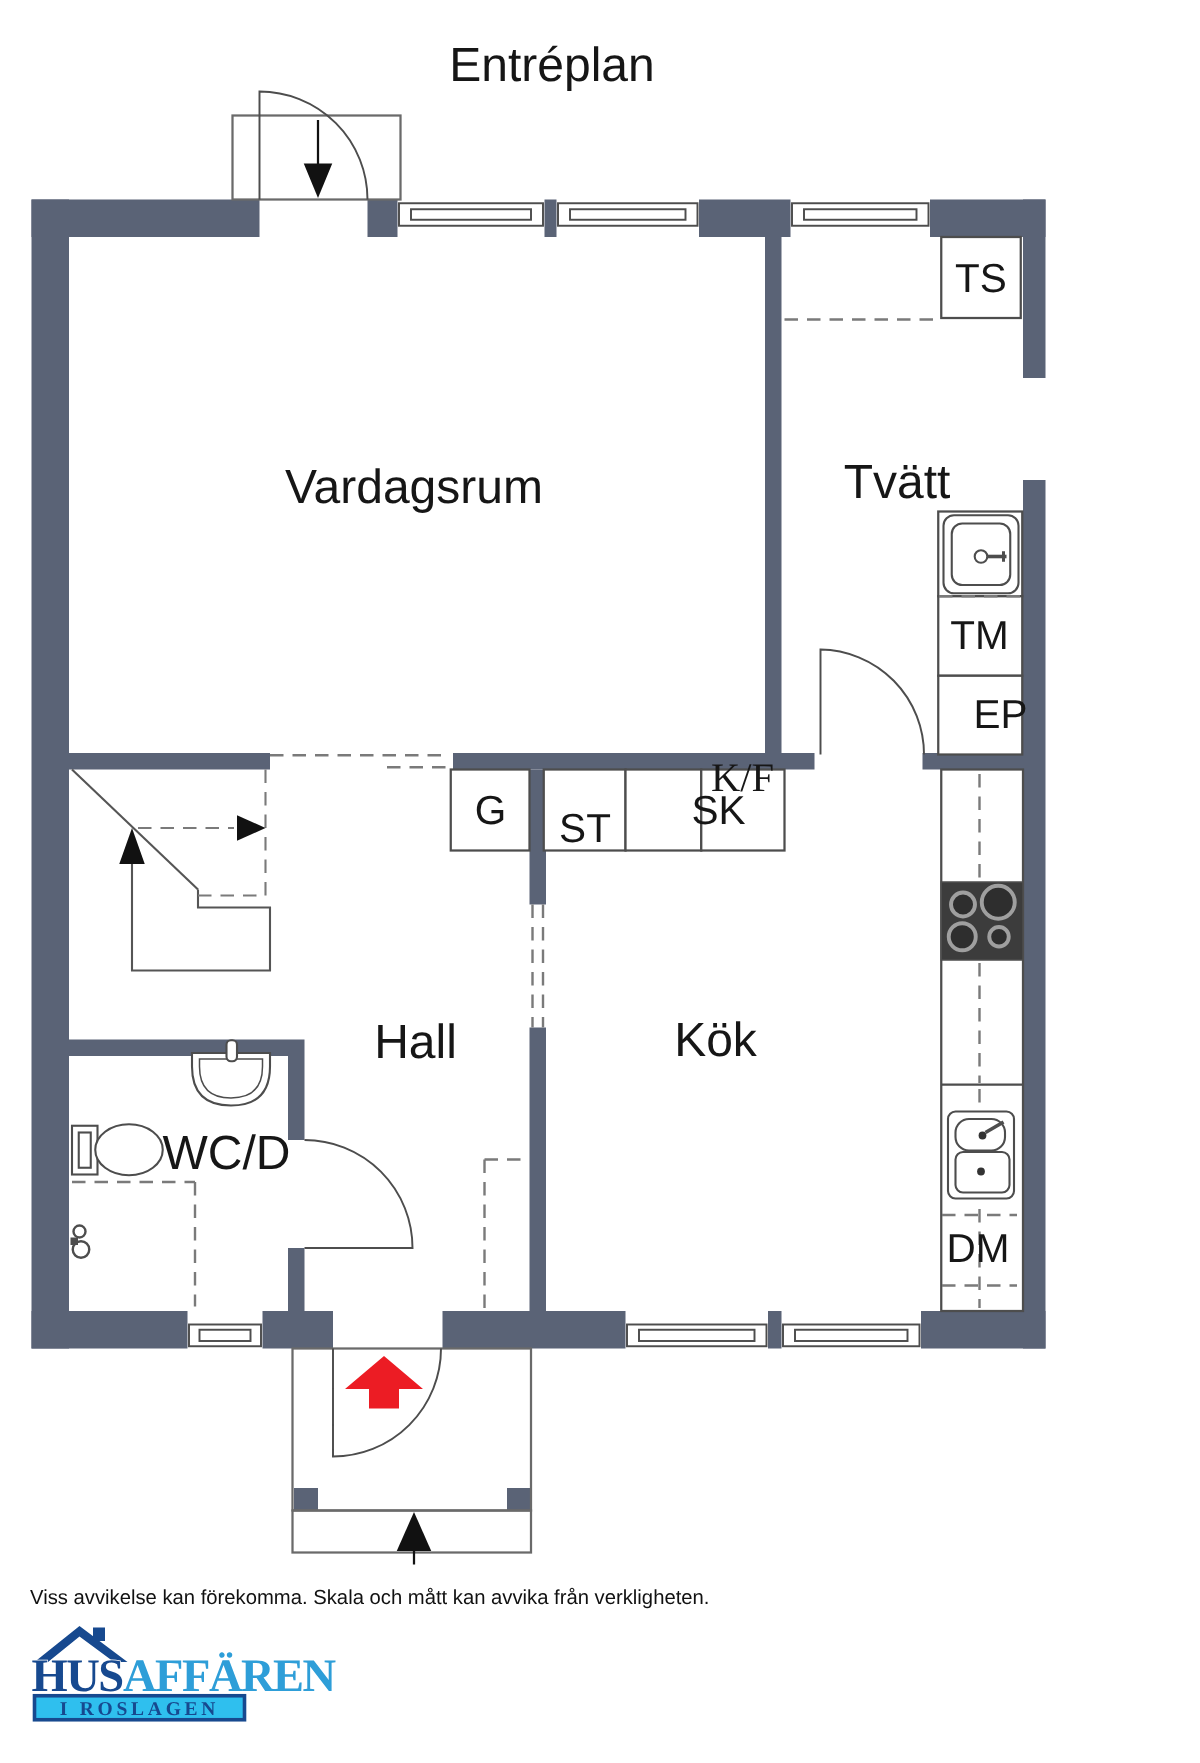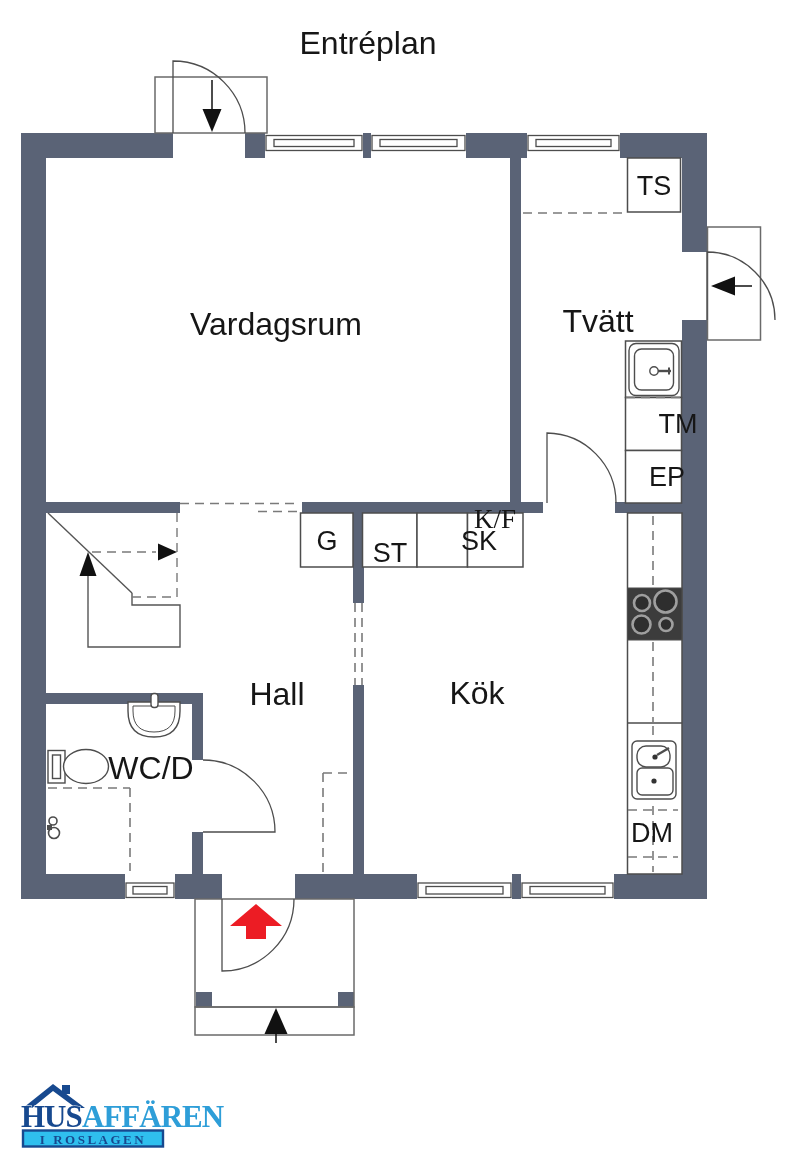--- a/index.html
+++ b/index.html
@@ -1,16 +1,16 @@
 <!DOCTYPE html>
 <html><head>
 <meta charset="utf-8">
 <style>
   html,body{margin:0;padding:0;background:#fff;}
-  .stage{position:relative;width:800px;height:1175px;background:#fff;overflow:hidden;
+  .stage{position:relative;width:697px;height:1175px;background:#fff;overflow:hidden;
          font-family:"Liberation Sans",sans-serif;}
   .plan{position:absolute;left:0;top:0;width:800px;height:1175px;}
   .lbl{position:absolute;transform:translate(-50%,-50%);white-space:nowrap;color:#161616;
        font-family:"Liberation Sans",sans-serif;line-height:1;}
   .title{font-size:32px;}
   .room{font-size:32px;}
   .closet{font-size:27px;text-align:right;}
   .footer{position:absolute;left:20px;top:1057px;font-size:13.5px;color:#111;
           font-family:"Liberation Sans",sans-serif;}
   .logo{position:absolute;left:20px;top:1081px;width:210px;height:70px;}
@@ -186,28 +186,29 @@
 
   <div class="lbl title" style="left:368px;top:43px;">Entréplan</div>
 
   <div class="lbl room" style="left:276px;top:324px;">Vardagsrum</div>
   <div class="lbl room" style="left:598px;top:321px;">Tvätt</div>
   <div class="lbl room" style="left:277px;top:694px;">Hall</div>
   <div class="lbl room" style="left:477px;top:693px;">Kök</div>
   <div class="lbl room" style="left:151px;top:768px;">WC/D</div>
 
   <div class="lbl closet" style="left:654px;top:186px;">TS</div>
-  <div class="lbl closet" style="left:678px;top:424px;">TM</div>
+  <div class="lbl closet" style="left:653px;top:424px;">TM</div>
   <div class="lbl closet" style="left:667px;top:477px;">EP</div>
   <div class="lbl closet" style="left:652px;top:833px;">DM</div>
   <div class="lbl closet" style="left:327px;top:541px;">G</div>
   <div class="lbl closet" style="left:390px;top:541px;margin-top:12px;">ST</div>
   <div class="lbl closet" style="left:443px;top:541px;margin-left:36px;">SK</div>
   <div class="lbl closet" style="left:495px;top:519px;font-family:Liberation Serif, serif;">K/F</div>
 
+  <div class="footer">Viss avvikelse kan förekomma. Skala och mått kan avvika från verkligheten.</div>
 
   <svg class="logo" viewBox="0 0 210 70">
     <g>
       <polygon points="3,27 33,3 65,27 56,27 33,10 12,27" fill="#17498f"></polygon>
       <rect x="42" y="4" width="8" height="9" fill="#17498f"></rect>
     </g>
     <text x="1" y="46" font-size="31" letter-spacing="-1" fill="#17498f" stroke="#fff" stroke-width="0.9" paint-order="stroke">HUS</text>
     <text x="62" y="46" font-size="31" letter-spacing="-1" fill="#2e9ed8" stroke="#fff" stroke-width="0.9" paint-order="stroke">AFFÄREN</text>
     <rect x="3" y="49.5" width="140" height="16" fill="#2fbfee" stroke="#17498f" stroke-width="2.4"></rect>
     <text x="73" y="62.5" font-size="13" letter-spacing="2.5" text-anchor="middle" fill="#17498f">I ROSLAGEN</text>

